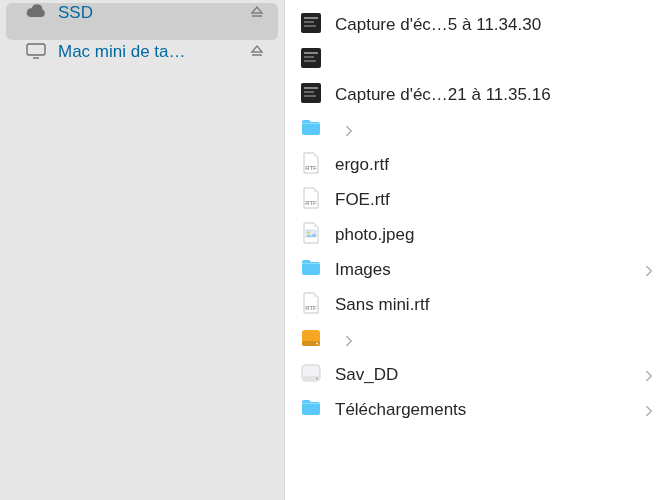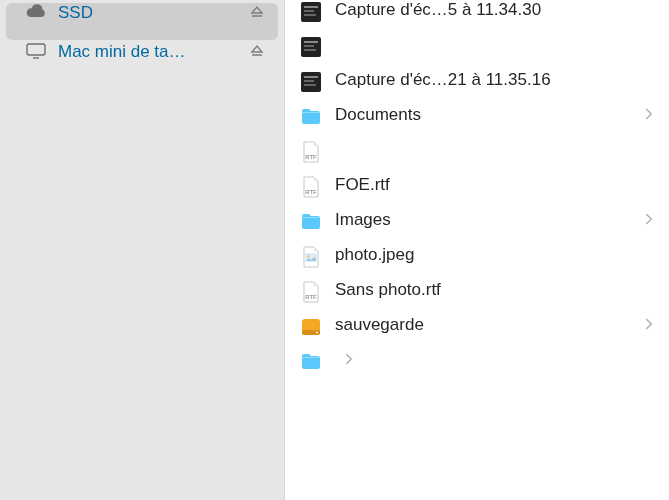--- a/index.html
+++ b/index.html
@@ -56,23 +56,23 @@
   .sb-item .eject.hidden { visibility: hidden; }
   
   .main {
     flex: 1;
     background: #ffffff;
     overflow: hidden;
     padding-top: 0;
   }
   .row {
     display: flex;
-    align-items: flex-start;
+    align-items: flex-end;
     height: 35px;
-    padding: 0 14px 0 14px;
+    padding: 12px 14px 0 14px;
     font-size: 17px;
   }
   .row .ficon {
     width: 24px; height: 24px;
     display: flex; align-items: center; justify-content: center;
     margin-right: 12px;
   }
   .row .fname {
     flex: 1;
     white-space: nowrap;
@@ -167,33 +167,33 @@
               <use href="#ic-chev"></use>
             </svg>
           </span>
         </div>
         <div class="row">
           <span class="ficon">
             <svg width="22" height="22" viewBox="0 0 22 22">
               <use href="#ic-folder"></use>
             </svg>
           </span>
-          <span class="fname">Documents</span>
           <span class="chev">
             <svg width="12" height="18" viewBox="0 0 16 18">
               <use href="#ic-chev"></use>
             </svg>
           </span>
         </div>
         <div class="row">
           <span class="ficon">
             <svg width="22" height="22" viewBox="0 0 22 22">
               <use href="#ic-rtf"></use>
             </svg>
           </span>
+          <span class="fname">ergo.rtf</span>
           <span class="chev hidden">
             <svg width="12" height="18" viewBox="0 0 16 18">
               <use href="#ic-chev"></use>
             </svg>
           </span>
         </div>
         <div class="row">
           <span class="ficon">
             <svg width="22" height="22" viewBox="0 0 22 22">
               <use href="#ic-rtf"></use>
@@ -202,75 +202,88 @@
           <span class="fname">FOE.rtf</span>
           <span class="chev hidden">
             <svg width="12" height="18" viewBox="0 0 16 18">
               <use href="#ic-chev"></use>
             </svg>
           </span>
         </div>
         <div class="row">
           <span class="ficon">
             <svg width="22" height="22" viewBox="0 0 22 22">
+              <use href="#ic-jpeg"></use>
+            </svg>
+          </span>
+          <span class="fname">photo.jpeg</span>
+          <span class="chev hidden">
+            <svg width="12" height="18" viewBox="0 0 16 18">
+              <use href="#ic-chev"></use>
+            </svg>
+          </span>
+        </div>
+        <div class="row">
+          <span class="ficon">
+            <svg width="22" height="22" viewBox="0 0 22 22">
               <use href="#ic-folder"></use>
             </svg>
           </span>
           <span class="fname">Images</span>
           <span class="chev">
             <svg width="12" height="18" viewBox="0 0 16 18">
               <use href="#ic-chev"></use>
             </svg>
           </span>
         </div>
         <div class="row">
           <span class="ficon">
             <svg width="22" height="22" viewBox="0 0 22 22">
-              <use href="#ic-jpeg"></use>
-            </svg>
-          </span>
-          <span class="fname">photo.jpeg</span>
-          <span class="chev hidden">
-            <svg width="12" height="18" viewBox="0 0 16 18">
-              <use href="#ic-chev"></use>
-            </svg>
-          </span>
-        </div>
-        <div class="row">
-          <span class="ficon">
-            <svg width="22" height="22" viewBox="0 0 22 22">
               <use href="#ic-rtf"></use>
             </svg>
           </span>
-          <span class="fname">Sans photo.rtf</span>
+          <span class="fname">Sans mini.rtf</span>
           <span class="chev hidden">
             <svg width="12" height="18" viewBox="0 0 16 18">
               <use href="#ic-chev"></use>
             </svg>
           </span>
         </div>
         <div class="row">
           <span class="ficon">
             <svg width="22" height="22" viewBox="0 0 22 22">
               <use href="#ic-drive-hd"></use>
             </svg>
           </span>
-          <span class="fname">sauvegarde</span>
+          <span class="chev">
+            <svg width="12" height="18" viewBox="0 0 16 18">
+              <use href="#ic-chev"></use>
+            </svg>
+          </span>
+        </div>
+        <div class="row">
+          <span class="ficon">
+            <svg width="22" height="22" viewBox="0 0 22 22">
+              <use href="#ic-drive-white"></use>
+            </svg>
+          </span>
+          <span class="fname">Sav_DD</span>
           <span class="chev">
             <svg width="12" height="18" viewBox="0 0 16 18">
               <use href="#ic-chev"></use>
             </svg>
           </span>
         </div>
         <div class="row">
           <span class="ficon">
             <svg width="22" height="22" viewBox="0 0 22 22">
               <use href="#ic-folder"></use>
             </svg>
           </span>
+          <span class="fname">Téléchargements</span>
           <span class="chev">
             <svg width="12" height="18" viewBox="0 0 16 18">
               <use href="#ic-chev"></use>
             </svg>
           </span>
         </div>
       </div>
 
   </div>
 

